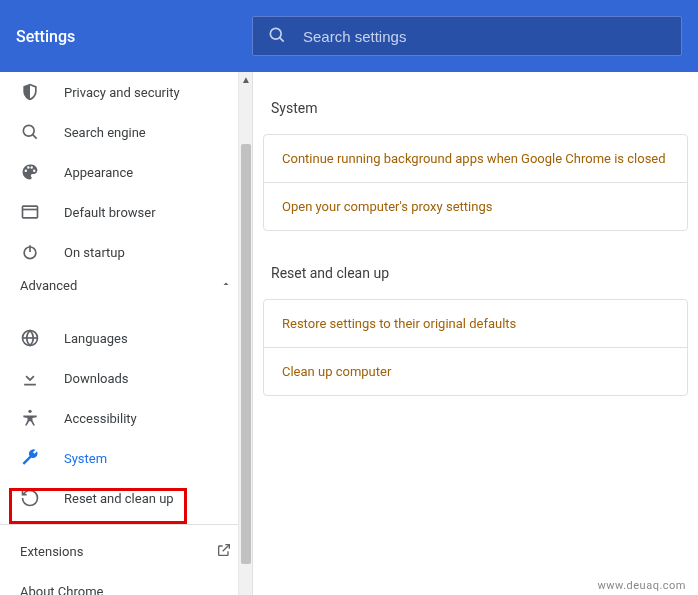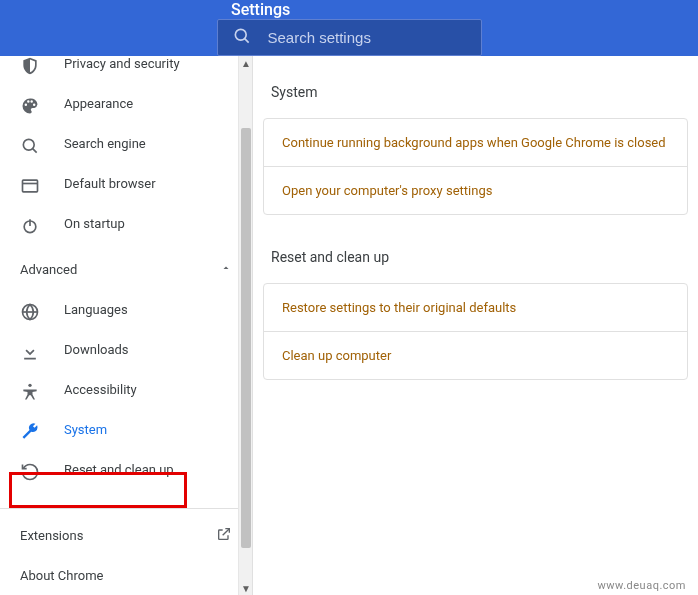--- a/index.html
+++ b/index.html
@@ -8,25 +8,24 @@
     font-size: 13px;
     color: #202124;
     background: #fff;
     width: 698px;
     height: 595px;
     overflow: hidden;
     position: relative;
   }
   .header {
     background: #3367d6;
-    height: 56px;
+    height: 72px;
     display: flex;
     align-items: center;
     padding: 0 16px;
-    flex-direction: column;
   }
   .header-title {
     color: #fff;
     font-size: 16px;
     font-weight: 500;
     width: 236px;
   }
   .searchbox {
     flex: 1;
     height: 40px;
@@ -60,20 +59,21 @@
     flex-direction: column;
     position: relative;
   }
   .sidebar-scroll {
     flex: 1;
     overflow: hidden;
     padding-bottom: 4px;
   }
   .nav-item {
     display: flex;
+    align-items: center;
     height: 40px;
     padding: 0 20px;
     cursor: pointer;
     font-size: 13px;
     color: #3c4043;
   }
   .nav-item .icon {
     width: 20px;
     height: 20px;
     display: flex;
@@ -205,35 +205,35 @@
         <span class="icon">
           <svg width="20" height="20" viewBox="0 0 24 24" fill="#5f6368">
               <path d="M12 2l8 3v6c0 5-3.4 9.3-8 11-4.6-1.7-8-6-8-11V5l8-3zM12 4.2v15.4c3.4-1.6 6-5 6-8.6V6.5L12 4.2z"></path>
             </svg>
         </span>
         <span>Privacy and security</span>
       </div>
 
       <div class="nav-item indent">
         <span class="icon">
+          <svg width="20" height="20" viewBox="0 0 24 24" fill="none" stroke="#5f6368" stroke-width="2">
+              <circle cx="10.5" cy="10.5" r="6.5"></circle>
+              <line x1="20" y1="20" x2="15.2" y2="15.2"></line>
+            </svg>
+        </span>
+        <span>Search engine</span>
+      </div>
+
+      <div class="nav-item indent">
+        <span class="icon">
           <svg width="20" height="20" viewBox="0 0 24 24" fill="#5f6368">
               <path d="M12 3a9 9 0 000 18c1.1 0 2-.9 2-2 0-.5-.2-1-.5-1.3-.3-.4-.5-.8-.5-1.2 0-1.1.9-2 2-2h2.3A5.7 5.7 0 0021 10 8 8 0 0012 3zm-5 9a1.5 1.5 0 110-3 1.5 1.5 0 010 3zm3-4a1.5 1.5 0 110-3 1.5 1.5 0 010 3zm4 0a1.5 1.5 0 110-3 1.5 1.5 0 010 3zm3 4a1.5 1.5 0 110-3 1.5 1.5 0 010 3z"></path>
             </svg>
         </span>
         <span>Appearance</span>
-      </div>
-
-      <div class="nav-item indent">
-        <span class="icon">
-          <svg width="20" height="20" viewBox="0 0 24 24" fill="none" stroke="#5f6368" stroke-width="2">
-              <circle cx="10.5" cy="10.5" r="6.5"></circle>
-              <line x1="20" y1="20" x2="15.2" y2="15.2"></line>
-            </svg>
-        </span>
-        <span>Search engine</span>
       </div>
 
       <div class="nav-item indent">
         <span class="icon">
           <svg width="20" height="20" viewBox="0 0 24 24" fill="none" stroke="#5f6368" stroke-width="2">
               <rect x="3" y="5" width="18" height="14" rx="1"></rect>
               <line x1="3" y1="9" x2="21" y2="9"></line>
             </svg>
         </span>
         <span>Default browser</span>

